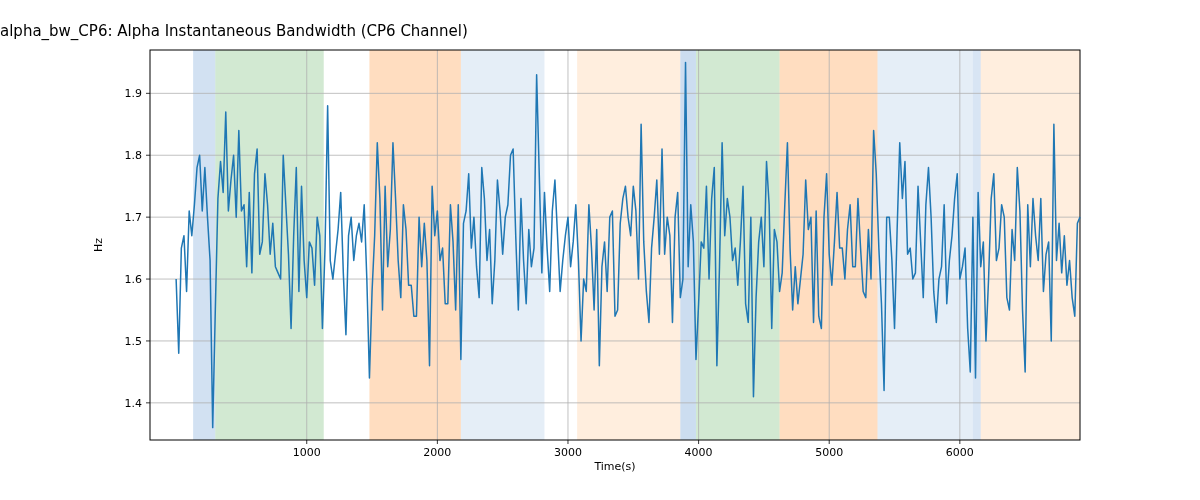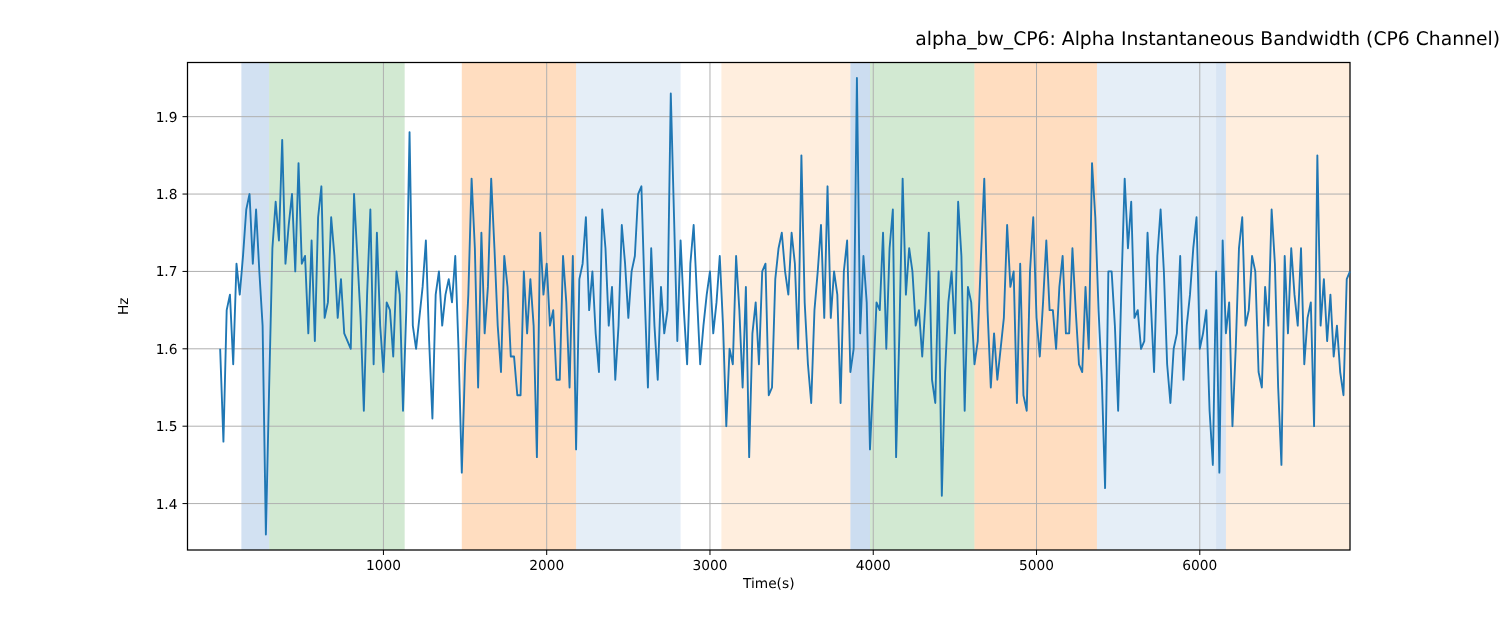--- a/index.html
+++ b/index.html
@@ -14,21 +14,21 @@
   .figure {
     position: relative;
     width: 1200px;
     height: 500px;
     overflow: hidden;
   }
   .title {
     position: absolute;
     left: 0; right: 0;
     top: 22px;
-    text-align: right;
+    text-align: left;
     font-size: 15px;
     color: #000;
   }
   .axes {
     position: absolute;
     left: 150px;
     top: 50px;
     width: 930px;
     height: 390px;
   }

